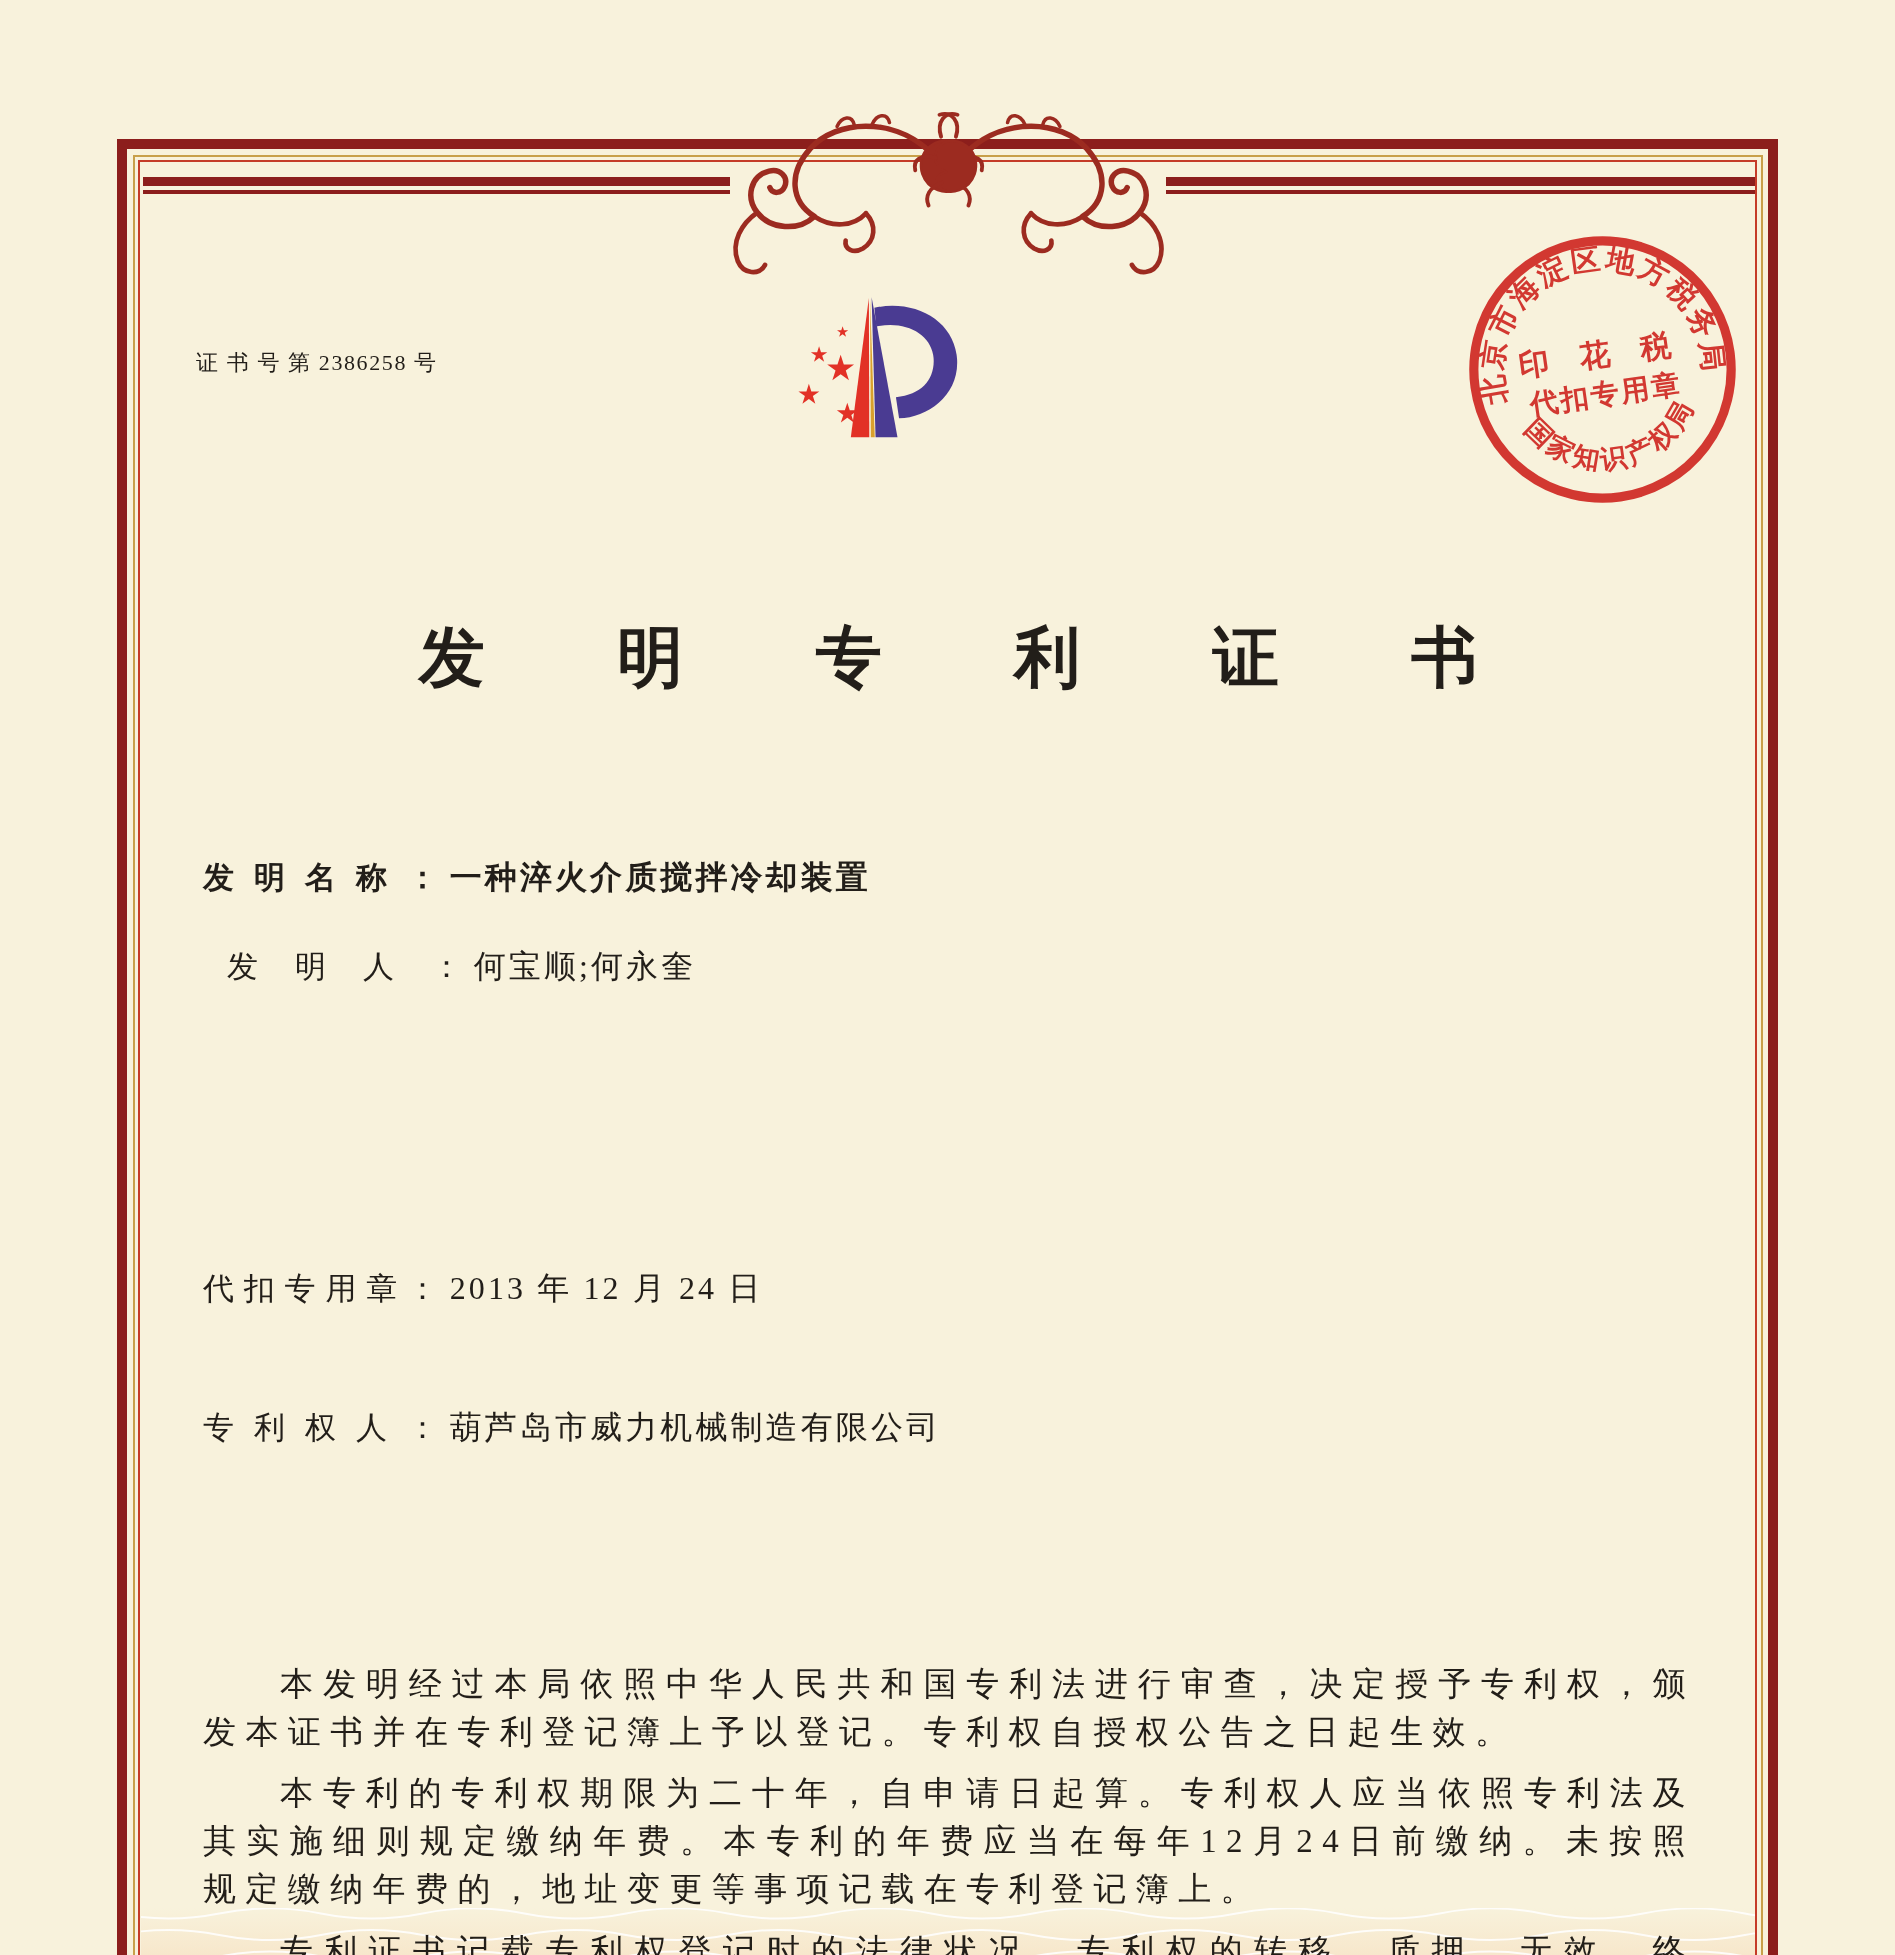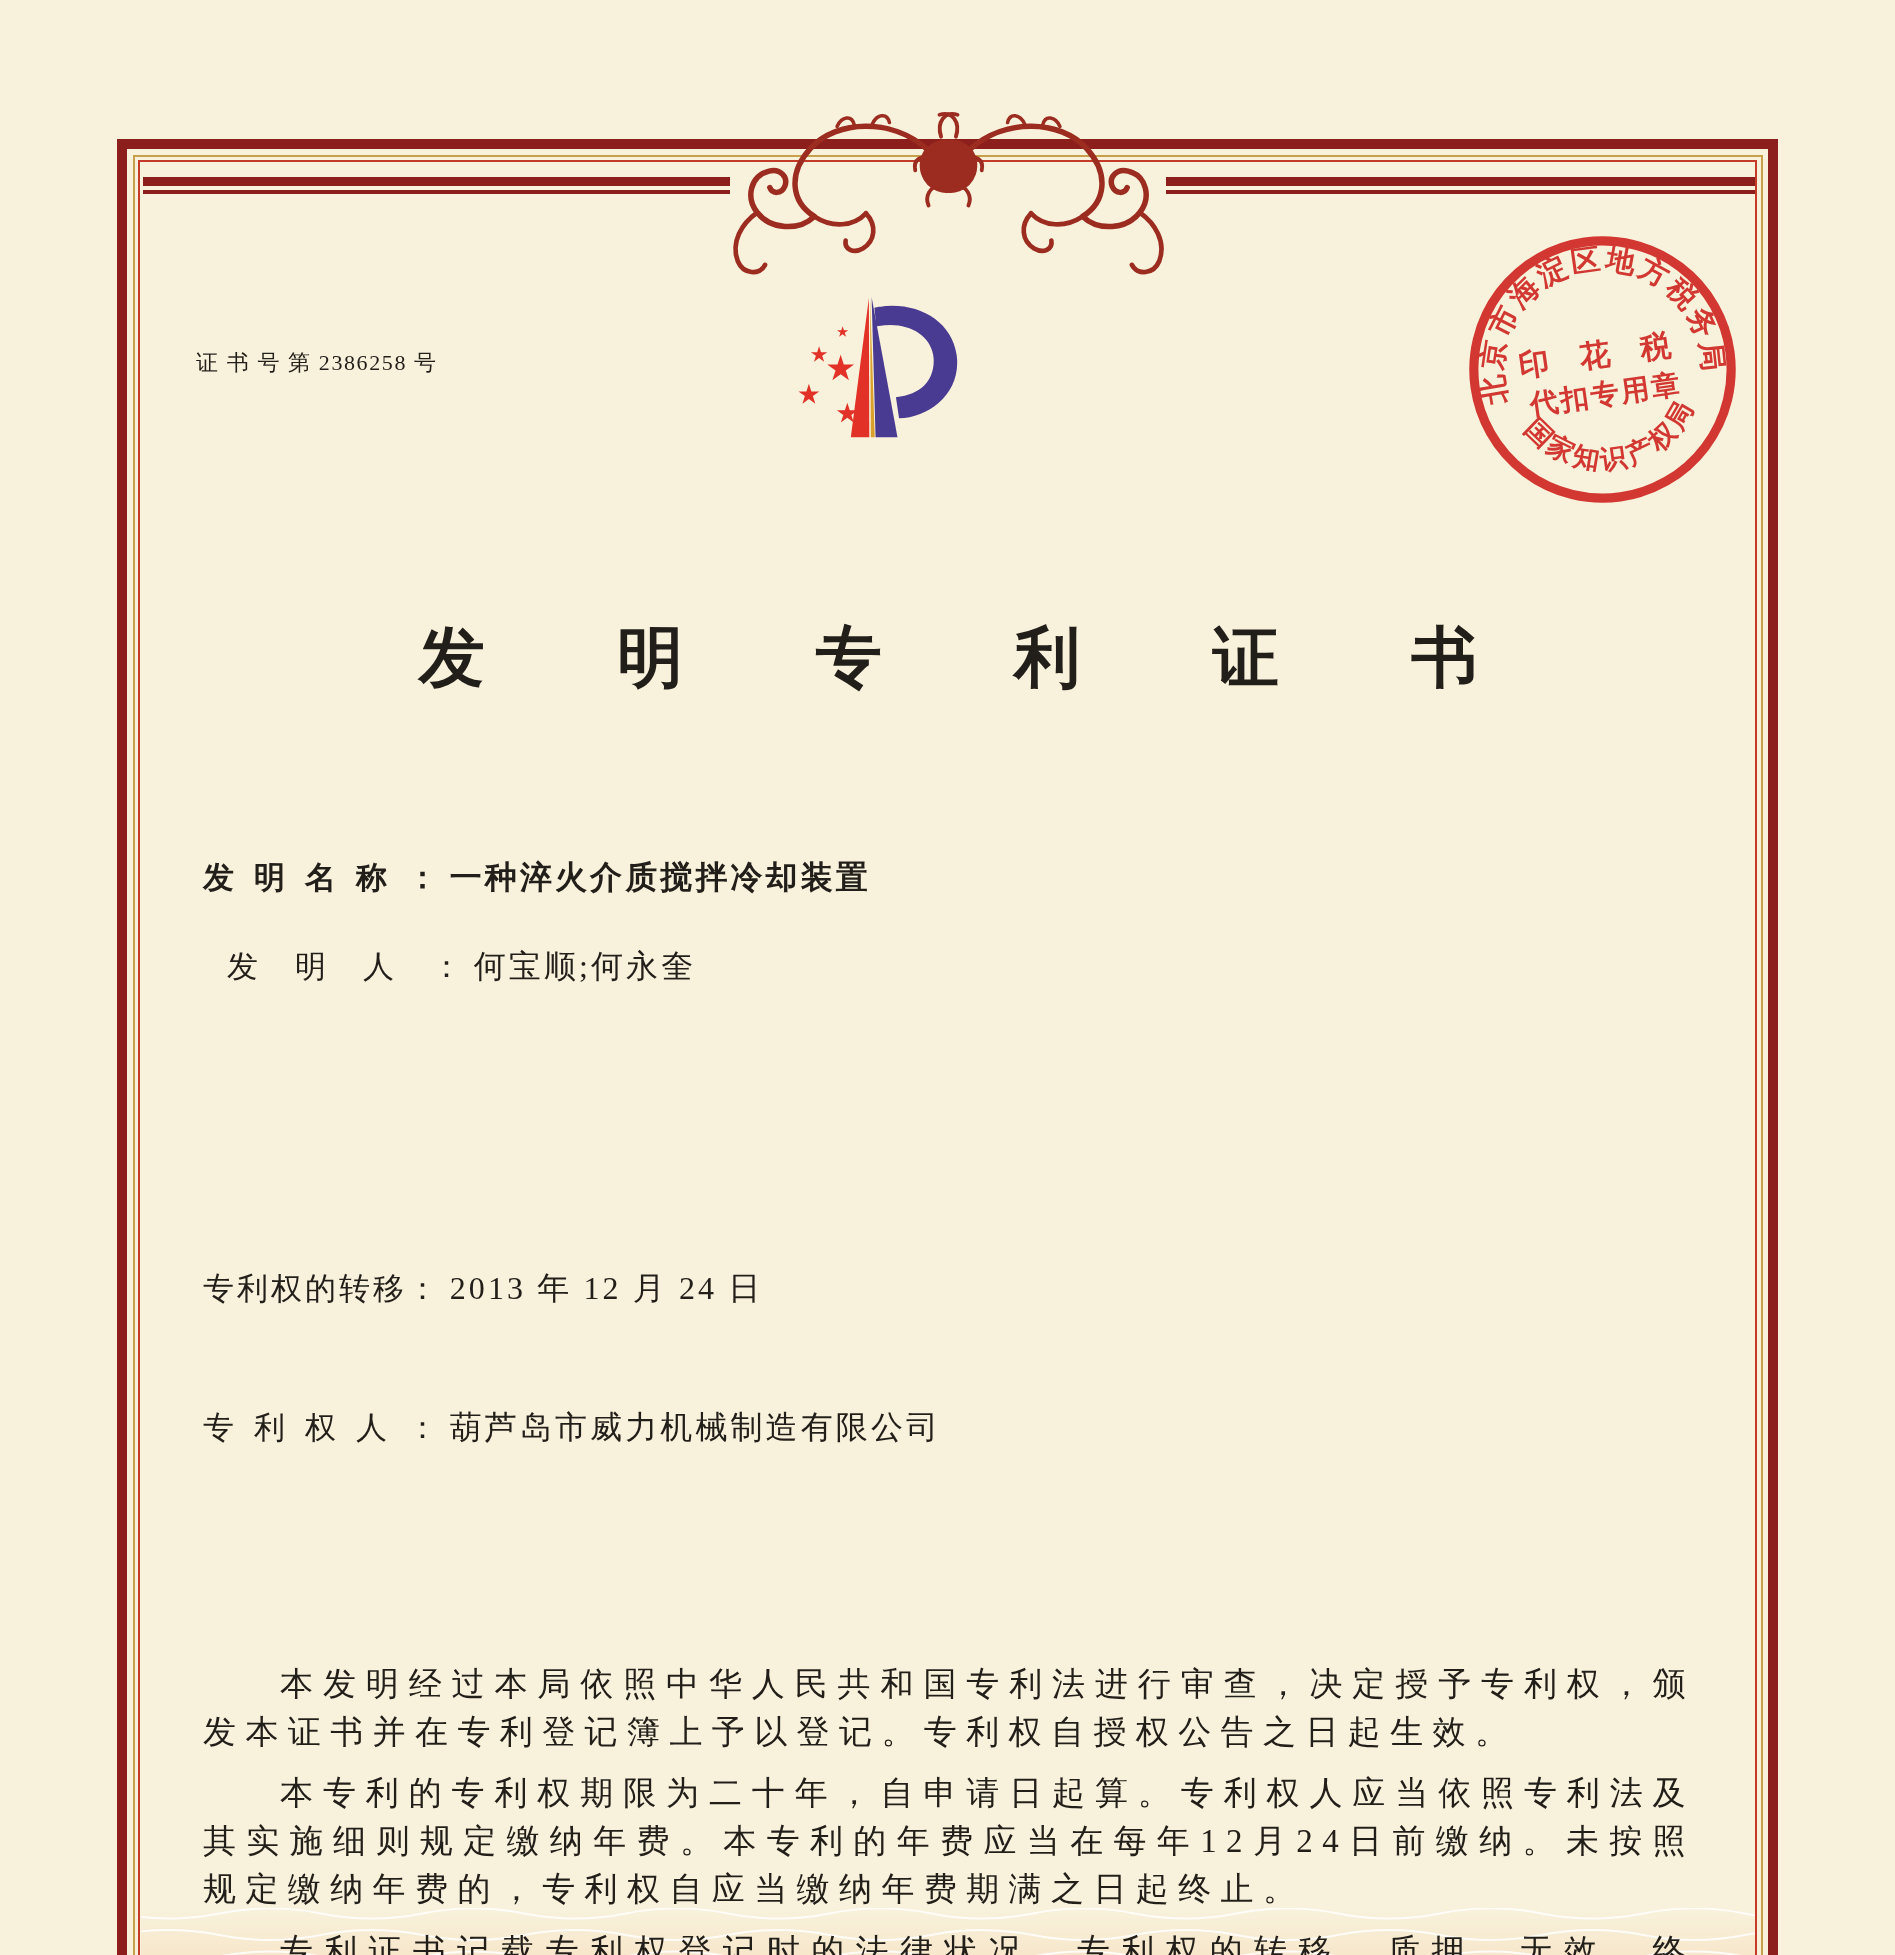--- a/index.html
+++ b/index.html
@@ -107,29 +107,29 @@
 
   <div class="abs title">发 明 专 利 证 书</div>
 
   <div class="abs fieldrow" style="top:856px;font-weight:bold;">
     <span class="flabel">发明名称：</span><span class="fvalue">一种淬火介质搅拌冷却装置</span>
   </div>
   <div class="abs fieldrow" style="top:945px;margin-left:24px;">
     <span class="flabel">发明人：</span><span class="fvalue">何宝顺;何永奎</span>
   </div>
   <div class="abs fieldrow" style="top:1267px;">
-    <span class="flabel">专利权的转移：</span><span class="fvalue">2013 年 12 月 24 日</span>
+    <span class="flabel">代扣专用章：</span><span class="fvalue">2013 年 12 月 24 日</span>
   </div>
   <div class="abs fieldrow" style="top:1406px;">
     <span class="flabel">专利权人：</span><span class="fvalue">葫芦岛市威力机械制造有限公司</span>
   </div>
 
   <div class="abs paras">
     <p>本发明经过本局依照中华人民共和国专利法进行审查，决定授予专利权，颁发本证书并在专利登记簿上予以登记。专利权自授权公告之日起生效。</p>
-    <p>本专利的专利权期限为二十年，自申请日起算。专利权人应当依照专利法及其实施细则规定缴纳年费。本专利的年费应当在每年12月24日前缴纳。未按照规定缴纳年费的，专利权自应当缴纳年费期满之日起终止。</p>
+    <p>本专利的专利权期限为二十年，自申请日起算。专利权人应当依照专利法及其实施细则规定缴纳年费。本专利的年费应当在每年12月24日前缴纳。未按照规定缴纳年费的，地址变更等事项记载在专利登记簿上。</p>
     <p>专利证书记载专利权登记时的法律状况。专利权的转移、质押、无效、终止、恢复和专利权人的姓名或名称、国籍、地址变更等事项记载在专利登记簿上。</p>
   </div>
 
   <div class="abs wavepanel">
     <svg viewBox="0 0 4126 1753" preserveAspectRatio="none">
       <g id="wave-lines">
           <path d="M-60 14 q 130 26 260 0 t 260 0 t 260 0 t 260 0 t 260 0 t 260 0 t 260 0 t 260 0 t 260 0 t 260 0 t 260 0 t 260 0 t 260 0 t 260 0 t 260 0 t 260 0 t 260 0 t 260 0" fill="none" stroke="rgba(255,255,255,0.85)" stroke-width="5"></path>
           <path d="M-60 69 q 130 -26 260 0 t 260 0 t 260 0 t 260 0 t 260 0 t 260 0 t 260 0 t 260 0 t 260 0 t 260 0 t 260 0 t 260 0 t 260 0 t 260 0 t 260 0 t 260 0 t 260 0 t 260 0" fill="none" stroke="rgba(255,255,255,0.85)" stroke-width="5"></path>
           <path d="M-60 124 q 130 26 260 0 t 260 0 t 260 0 t 260 0 t 260 0 t 260 0 t 260 0 t 260 0 t 260 0 t 260 0 t 260 0 t 260 0 t 260 0 t 260 0 t 260 0 t 260 0 t 260 0 t 260 0" fill="none" stroke="rgba(255,255,255,0.85)" stroke-width="5"></path>
           <path d="M-60 179 q 130 -26 260 0 t 260 0 t 260 0 t 260 0 t 260 0 t 260 0 t 260 0 t 260 0 t 260 0 t 260 0 t 260 0 t 260 0 t 260 0 t 260 0 t 260 0 t 260 0 t 260 0 t 260 0" fill="none" stroke="rgba(255,255,255,0.85)" stroke-width="5"></path>

